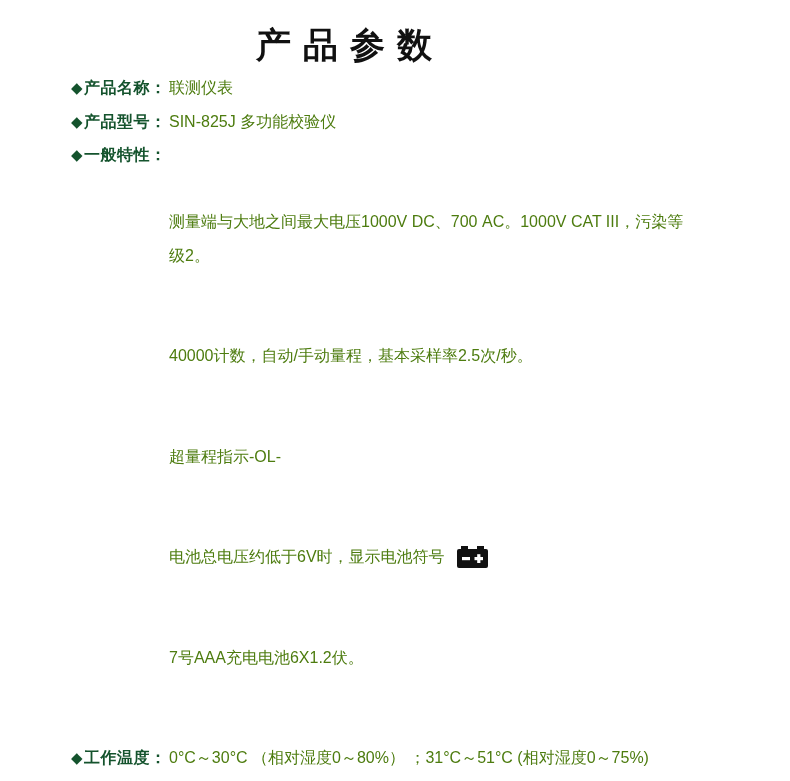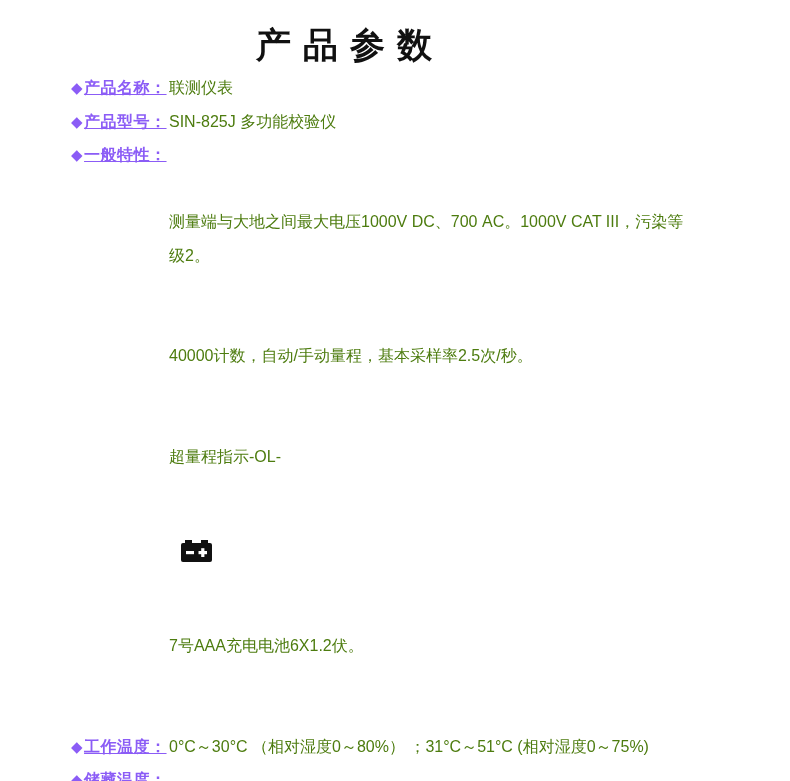--- a/index.html
+++ b/index.html
@@ -30,25 +30,24 @@
     margin: 5px 0 0 71px;
   }
   .spec-row {
     display: flex;
     align-items: flex-start;
     font-size: 16px;
     line-height: 33.5px;
   }
   .spec-label {
     flex: 0 0 98px;
-    color: #8b5cf6;
+    color: #14532d;
     font-weight: 700;
     white-space: pre;
     letter-spacing: 0.5px;
-    text-decoration: underline;
   }
   .diamond {
     display: inline-block;
     margin-right: 1px;
     font-size: 15px;
   }
   .spec-value {
     color: #4d7c0f;
     white-space: pre-wrap;
   }
@@ -83,20 +82,21 @@
       <span class="spec-value">SIN-825J 多功能校验仪</span>
     </div>
 
     <div class="spec-row">
       <span class="spec-label"><span class="diamond">◆</span><span>一般特性：</span></span>
       <div class="spec-value multi-line">
         <div class="gen-line">测量端与大地之间最大电压1000V DC、700 AC。1000V CAT III，污染等级2。</div>
         <div class="gen-line">40000计数，自动/手动量程，基本采样率2.5次/秒。</div>
         <div class="gen-line">超量程指示-OL-</div>
         <div class="gen-line line-with-icon">
+          <span>电池总电压约低于6V时，显示电池符号</span>
           <svg class="battery-svg" width="31" height="22" viewBox="0 0 31 22" xmlns="http://www.w3.org/2000/svg">
             <rect x="4" y="0" width="7" height="5" fill="#111111"></rect>
             <rect x="20" y="0" width="7" height="5" fill="#111111"></rect>
             <rect x="0" y="3" width="31" height="19" rx="2" fill="#111111"></rect>
             <rect x="5" y="11" width="8" height="3.2" fill="#ffffff"></rect>
             <rect x="17.5" y="11" width="8.5" height="3.2" fill="#ffffff"></rect>
             <rect x="20.2" y="8.2" width="3.2" height="8.8" fill="#ffffff"></rect>
           </svg>
         </div>
         <div class="gen-line">7号AAA充电电池6X1.2伏。</div>

